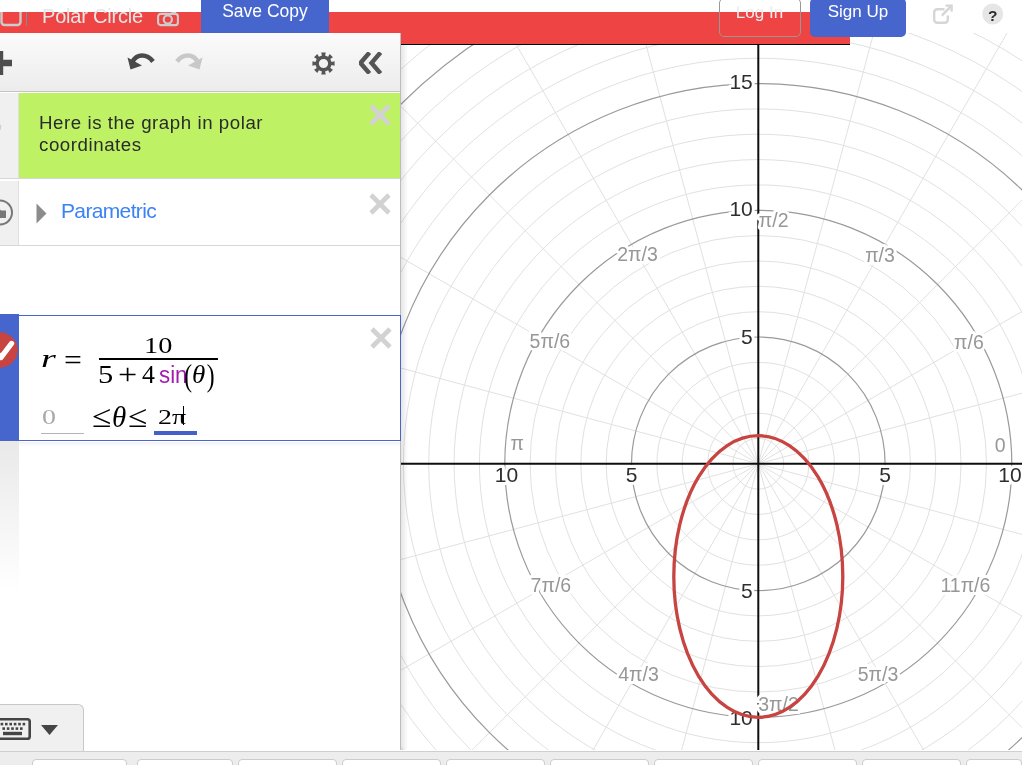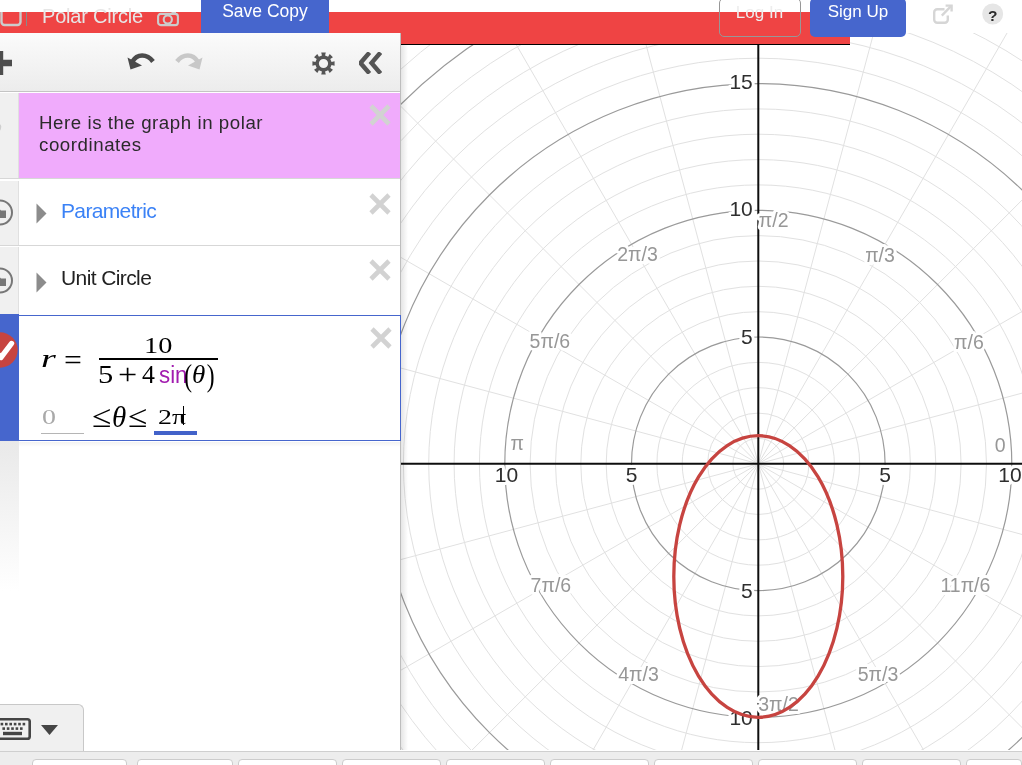--- a/index.html
+++ b/index.html
@@ -108,21 +108,21 @@
       <path d="M27.5 4.5 L24.5 16.5 L13 12.5 Z" fill="#c8c8c8"></path>
     </svg>
     <svg class="abs" style="left:312px;top:19px" width="23" height="23" viewBox="0 0 23 23">
       <path d="M9.96 3.45 L9.21 0.43 L13.79 0.43 L13.04 3.45 L16.11 4.72 L17.70 2.06 L20.94 5.30 L18.28 6.89 L19.55 9.96 L22.57 9.21 L22.57 13.79 L19.55 13.04 L18.28 16.11 L20.94 17.70 L17.70 20.94 L16.11 18.28 L13.04 19.55 L13.79 22.57 L9.21 22.57 L9.96 19.55 L6.89 18.28 L5.30 20.94 L2.06 17.70 L4.72 16.11 L3.45 13.04 L0.43 13.79 L0.43 9.21 L3.45 9.96 L4.72 6.89 L2.06 5.30 L5.30 2.06 L6.89 4.72 Z M16.10 11.50 A4.6 4.6 0 1 0 6.90 11.50 A4.6 4.6 0 1 0 16.10 11.50 Z" fill="#555" fill-rule="evenodd"></path>
     </svg>
     <svg class="abs" style="left:359px;top:19px" width="23" height="22" viewBox="0 0 23 22">
       <path d="M10.5 0.5 L1.5 11 L10.5 21.5 M21.5 0.5 L12.5 11 L21.5 21.5" fill="none" stroke="#555" stroke-width="4.4"></path>
     </svg>
   </div>
 
-  <div class="abs" style="left:0;top:60px;width:400px;height:86px;background:#f0abfc;border-bottom:1px solid #d7d7d7">
+  <div class="abs" style="left:0;top:60px;width:400px;height:86px;background:#bef264;border-bottom:1px solid #d7d7d7">
     <div class="abs" style="left:0;top:0;width:19px;height:85px;background:#f0f0f0;border-right:1px solid #e0e0e0;overflow:hidden">
       <div class="abs" style="left:-13px;top:22px;color:#cfcfcf;font-size:36px;font-family:'Liberation Serif',serif">”</div>
     </div>
     <div class="abs" style="left:39px;top:19px;width:250px;font-size:18.7px;letter-spacing:0.55px;line-height:21.6px;color:#2a2a2a">Here is the graph in polar coordinates</div>
     <svg class="abs" style="left:367.5px;top:10px" width="24" height="24" viewBox="0 0 24 24">
         <path d="M3 3 L21 21 M21 3 L3 21" stroke="#d2d2d2" stroke-width="4.6"></path>
       </svg>
   </div>
 
   <div class="abs" style="left:0;top:147.5px;width:400px;height:65.5px;background:#fff;border-bottom:1px solid #d7d7d7">
@@ -133,34 +133,20 @@
       </svg>
     <svg class="abs" style="left:35.8px;top:22.5px" width="11" height="21" viewBox="0 0 11 21">
         <path d="M0.5 0.5 L10.5 10.5 L0.5 20.5 Z" fill="#8c8c8c"></path>
       </svg>
     <div class="abs" style="left:61px;top:18.3px;font-size:21px;letter-spacing:-0.65px;color:#3b82f6">Parametric</div>
     <svg class="abs" style="left:367.5px;top:11.3px" width="24" height="24" viewBox="0 0 24 24">
         <path d="M3 3 L21 21 M21 3 L3 21" stroke="#d2d2d2" stroke-width="4.6"></path>
       </svg>
   </div>
 
-  <div class="abs" style="left:0;top:214px;width:400px;height:67.5px;background:#fff">
-    <div class="abs" style="left:0;top:0;width:19px;height:67.5px;background:#f0f0f0;border-right:1px solid #e0e0e0"></div>
-    <svg class="abs" style="left:-13px;top:20px" width="27" height="27" viewBox="0 0 27 27">
-        <circle cx="13" cy="13.5" r="12" fill="none" stroke="#777" stroke-width="2"></circle>
-        <path d="M8 9.5 h4 l2 2 h5 v7.5 h-11 z" fill="#777"></path>
-      </svg>
-    <svg class="abs" style="left:35.8px;top:25px" width="11" height="21" viewBox="0 0 11 21">
-        <path d="M0.5 0.5 L10.5 10.5 L0.5 20.5 Z" fill="#8c8c8c"></path>
-      </svg>
-    <div class="abs" style="left:61px;top:19px;font-size:21px;letter-spacing:-0.6px;color:#222">Unit Circle</div>
-    <svg class="abs" style="left:367.5px;top:11.3px" width="24" height="24" viewBox="0 0 24 24">
-        <path d="M3 3 L21 21 M21 3 L3 21" stroke="#d2d2d2" stroke-width="4.6"></path>
-      </svg>
-  </div>
 
   <div class="abs" style="left:0;top:281.5px;width:400.5px;height:126.5px;background:#fff;border:1.3px solid #4666cd">
     <div class="abs" style="left:-1.3px;top:-1.3px;width:19px;height:126.5px;background:#4666cd"></div>
     <svg class="abs" style="left:-20px;top:15px" width="38" height="38" viewBox="0 0 38 38">
       <circle cx="19" cy="19" r="17.7" fill="#c74440"></circle>
       <path d="M14 20 L20 26.5 L30.5 12.5" fill="none" stroke="#fff" stroke-width="5.4" stroke-linecap="round" stroke-linejoin="round"></path>
     </svg>
     <svg class="abs" style="left:367.5px;top:10px" width="24" height="24" viewBox="0 0 24 24">
         <path d="M3 3 L21 21 M21 3 L3 21" stroke="#d2d2d2" stroke-width="4.6"></path>
       </svg>

